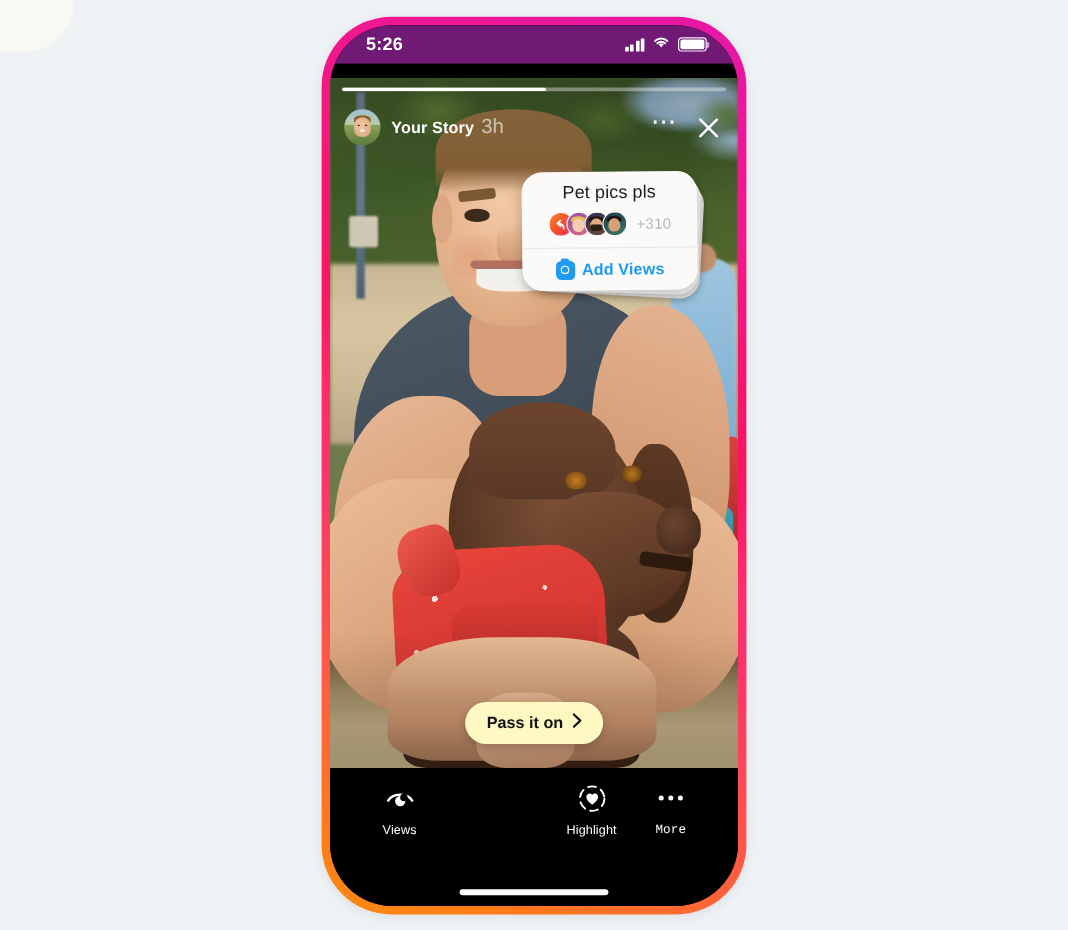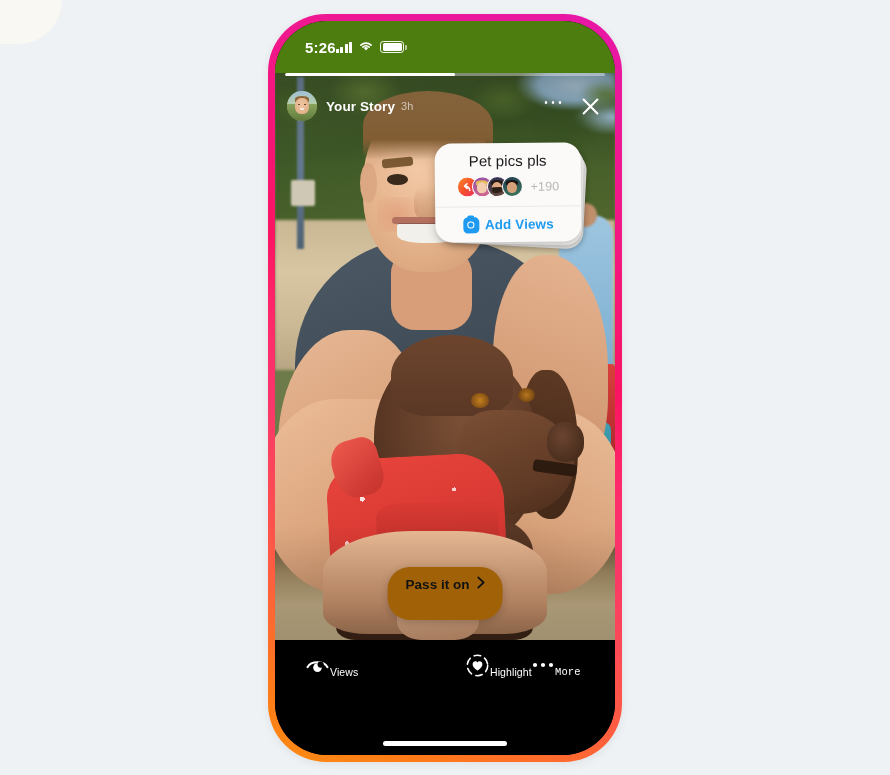--- a/index.html
+++ b/index.html
@@ -42,23 +42,24 @@
   .phone-screen {
     position: relative;
     width: 100%; height: 100%;
     border-radius: 52px;
     background: #000;
     overflow: hidden;
   }
 
   
   .status-bar {
-    position: absolute; left: 0; top: 0; right: 0; height: 52px;
-    background: #4d7c0f;
+    position: absolute; left: 0; top: 0; right: 0; height: 32px;
+    background: #701a75;
     display: flex; align-items: center;
+    justify-content: space-between;
     padding: 0 26px 0 30px;
     z-index: 30;
   }
   .status-time {
     color: #fff; font-size: 15px; font-weight: bold;
     letter-spacing: 0.2px;
   }
   .status-right { display: flex; align-items: center; gap: 6px; }
 
   
@@ -364,21 +365,21 @@
   .av-eye-r { position:absolute; left:55%; top:42%; width:7%; height:4%;
     background:#3a2a1c; border-radius:50%; }
   .av-smile { position:absolute; left:42%; top:56%; width:16%; height:6%;
     background:#f2efe8; border-radius: 1px 1px 50% 50%; }
 
   .header-name {
     color: #fff; font-size: 13.5px; font-weight: bold;
     margin-left: 9px; letter-spacing: 0.1px;
   }
   .header-time {
-    color: rgba(255,255,255,0.62); font-size: 11px;
+    color: rgba(255,255,255,0.62); font-size: 17px;
     margin-left: 6px;
   }
   .header-spacer { flex: 1; }
   .hdr-dots {
     color: #fff; font-size: 21px; line-height: 10px;
     letter-spacing: 1.5px; padding: 0 4px 8px 4px; cursor: pointer;
   }
   .hdr-close {
     width: 26px; height: 26px; margin-left: 8px;
     display: flex; align-items: center; justify-content: center;
@@ -481,41 +482,41 @@
   }
   .cta-text {
     color: #1e9af0; font-size: 13.5px; font-weight: bold;
     letter-spacing: 0.1px;
   }
 
   
   .pass-pill {
     position: absolute; left: 50%; transform: translateX(-50%);
     bottom: 20px;
-    background: #a16207; color: #121212;
+    background: #fef9c3; color: #121212;
     border-radius: 22px;
-    padding: 9px 17px 28px 18px;
+    padding: 9px 17px 10px 18px;
     display: flex; align-items: center; gap: 7px;
     font-size: 13.5px; font-weight: bold;
     box-shadow: 0 2px 8px rgba(0,0,0,0.2);
     z-index: 16; cursor: pointer; white-space: nowrap;
   }
 
   
   .bottom-bar {
     position: absolute; left: 0; right: 0; bottom: 0; height: 115px;
     background: #000; z-index: 20;
   }
   .actions {
     position: absolute; left: 0; right: 0; top: 12px;
     display: flex; align-items: flex-start;
     padding: 0 28px 0 30px;
   }
   .action {
-    display: flex; flex-direction: row; align-items: flex-end;
+    display: flex; flex-direction: column; align-items: center;
     cursor: pointer; width: 56px;
   }
   .action-spacer { flex: 1; }
   .action-icon {
     height: 26px; display: flex; align-items: center; justify-content: center;
   }
   .action-label {
     color: #fff; font-size: 10.5px; margin-top: 8px;
     letter-spacing: 0.1px;
   }
@@ -656,21 +657,21 @@
               </div>
               <div class="face f3">
                 <div class="fface-hair"></div>
                   <div class="fface-head"></div>
                   <div class="fface-beard"></div>
               </div>
               <div class="face f4">
                 <div class="fface-hair"></div>
                   <div class="fface-head"></div>
               </div>
-              <span class="count-more">+190</span>
+              <span class="count-more">+310</span>
             </div>
             <div class="sticker-divider"></div>
             <div class="sticker-cta">
               <span class="cam-icon">
                 <span class="cam-lens"></span>
               </span>
               <span class="cta-text">Add Views</span>
             </div>
           </div>
         </div>

